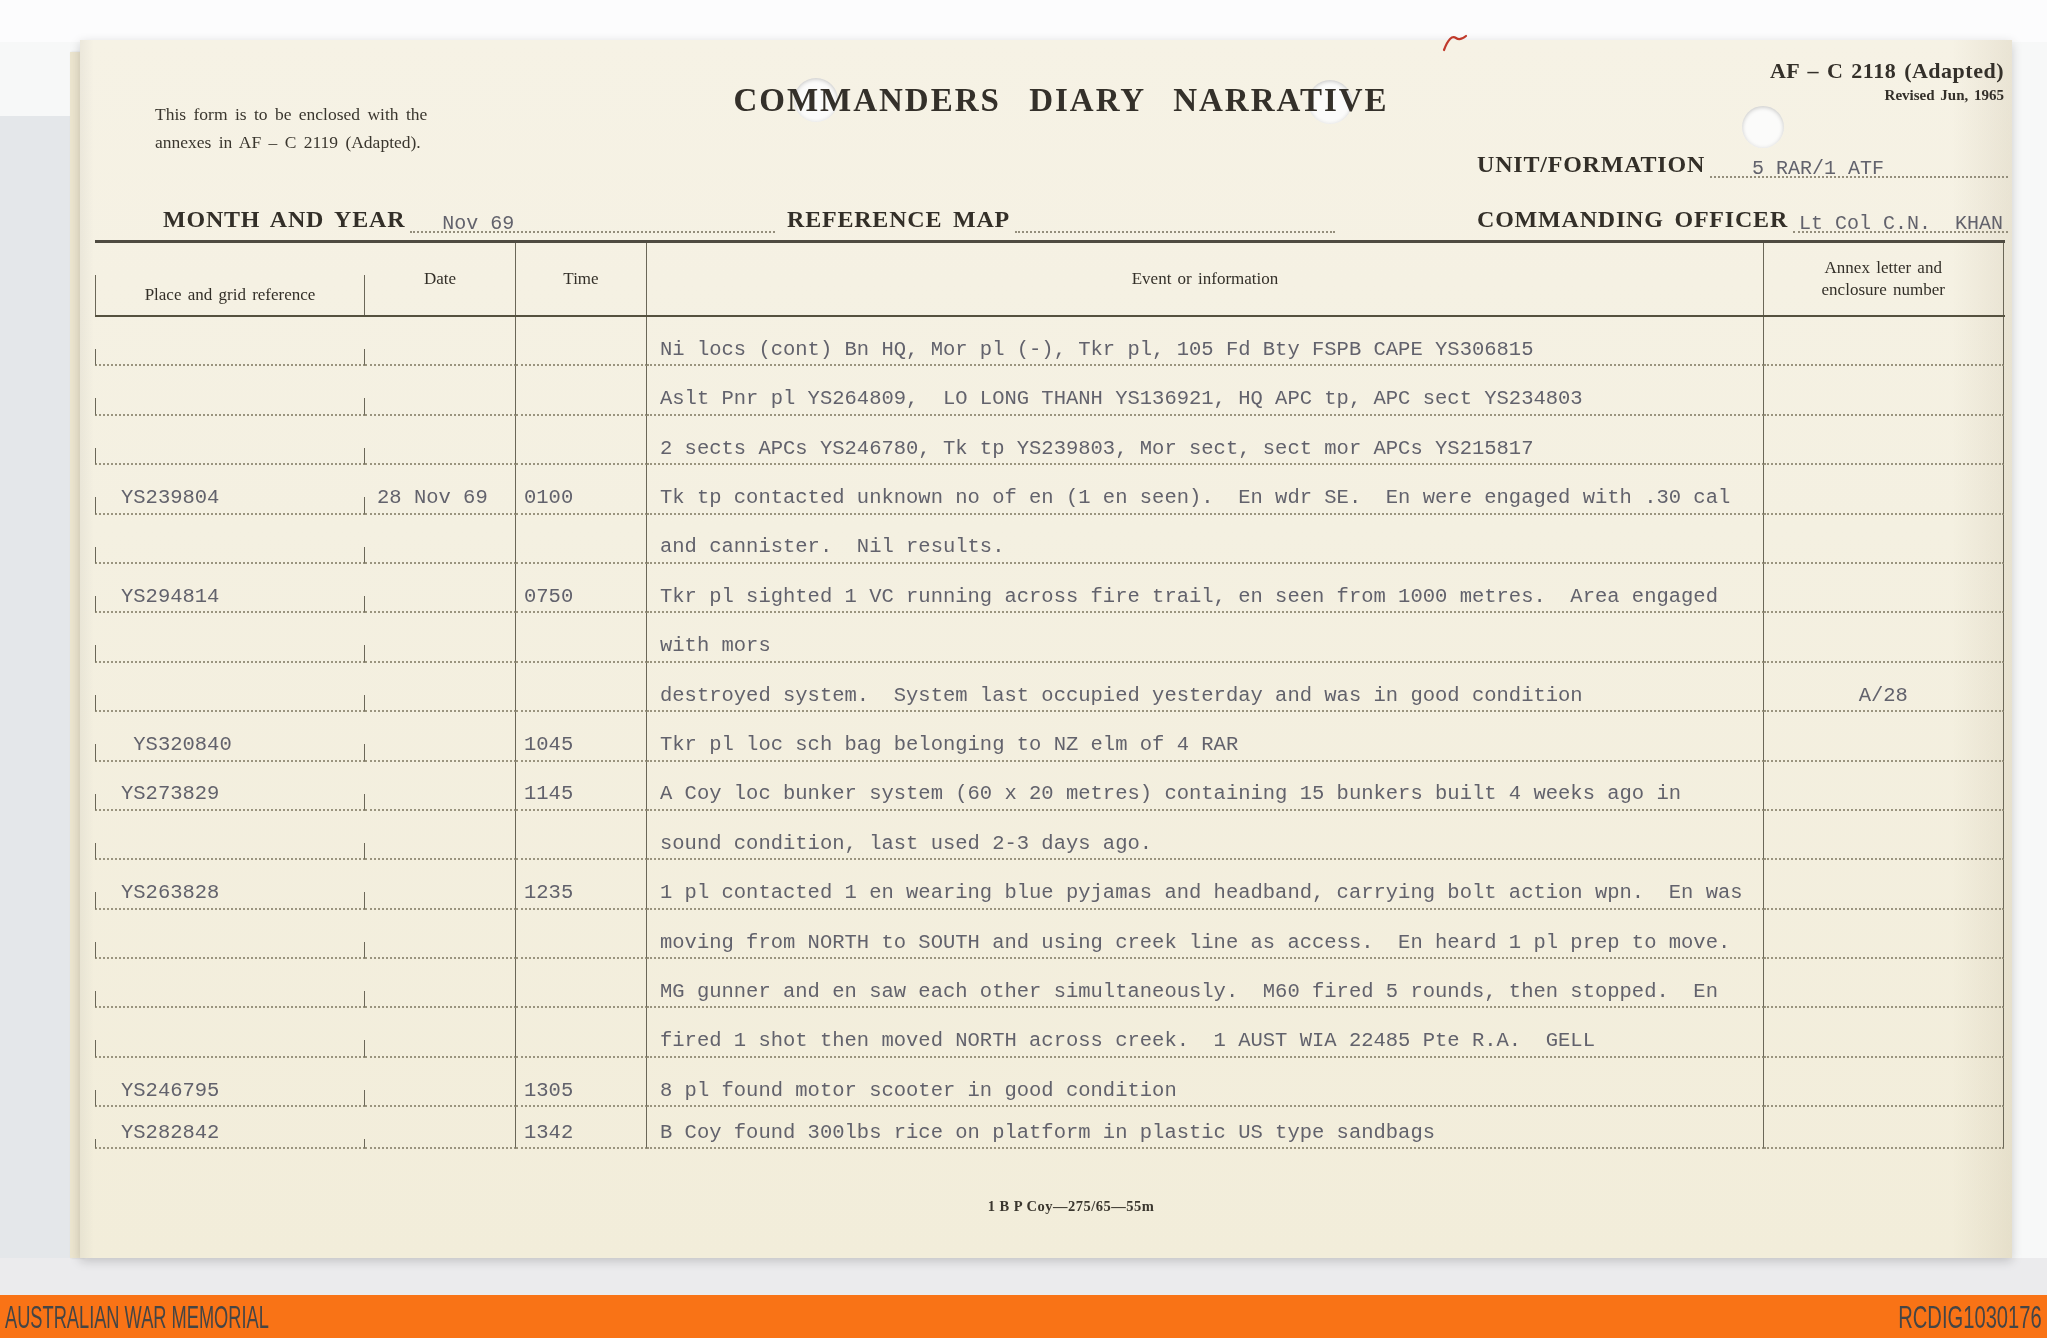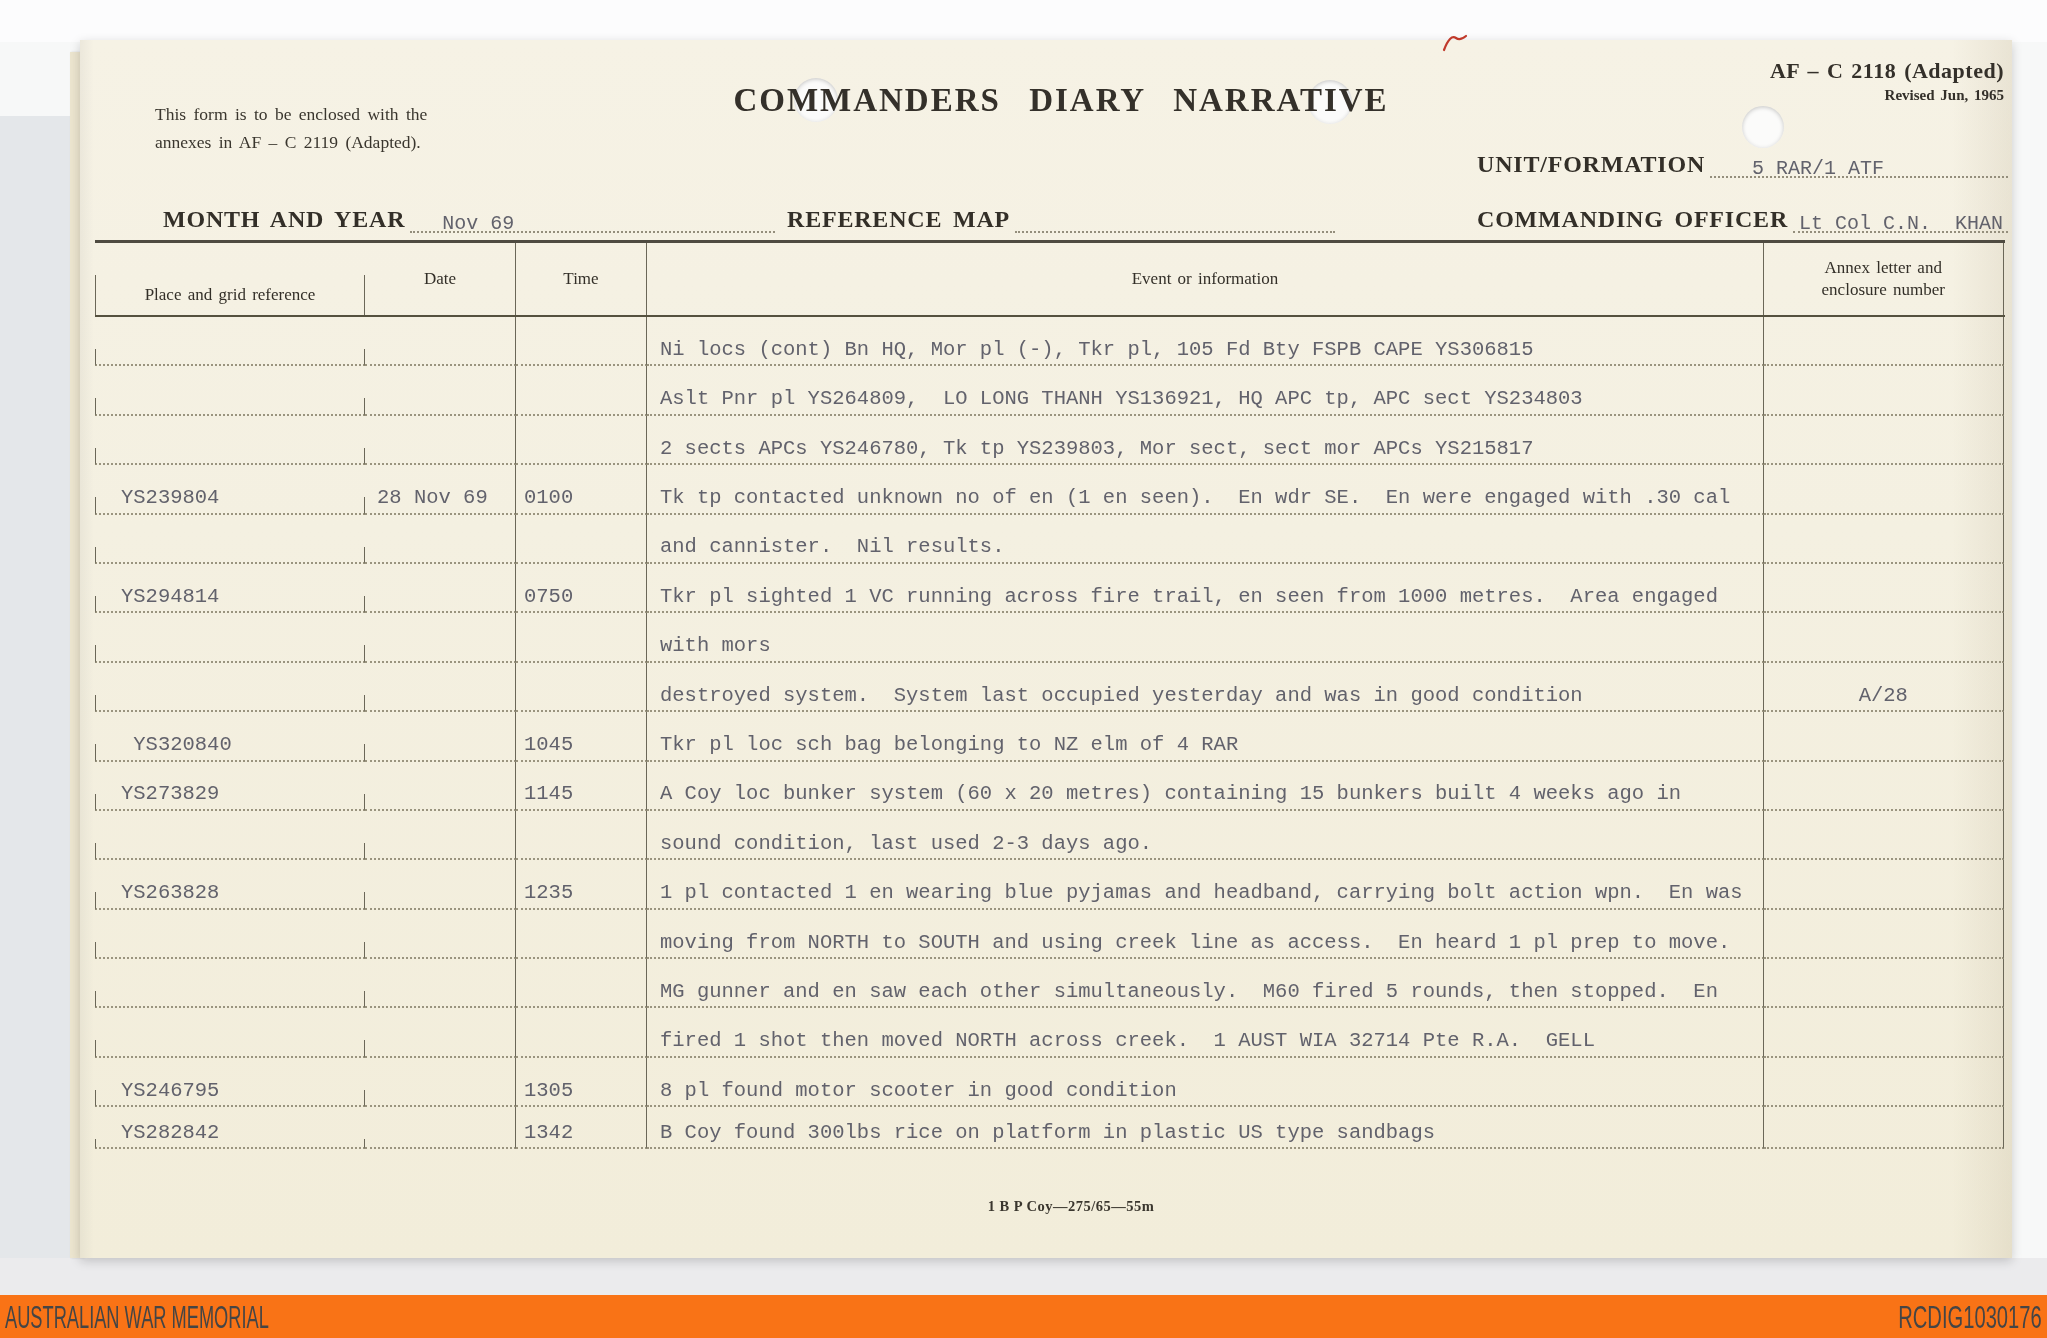--- a/index.html
+++ b/index.html
@@ -425,21 +425,21 @@
     <div class="c w-place cell-place">
               <span></span>
             </div>
     <div class="c w-date cell-date">
               <span></span>
             </div>
     <div class="c w-time cell-time">
               <span></span>
             </div>
     <div class="c w-event cell-event">
-              <span>fired 1 shot then moved NORTH across creek.  1 AUST WIA 32714 Pte R.A.  GELL</span>
+              <span>fired 1 shot then moved NORTH across creek.  1 AUST WIA 22485 Pte R.A.  GELL</span>
             </div>
     <div class="c w-annex cell-annex">
               <span></span>
             </div>
   </div>
 
   <div class="t-row">
     <div class="c w-place cell-place">
               <span>YS246795</span>
             </div>

